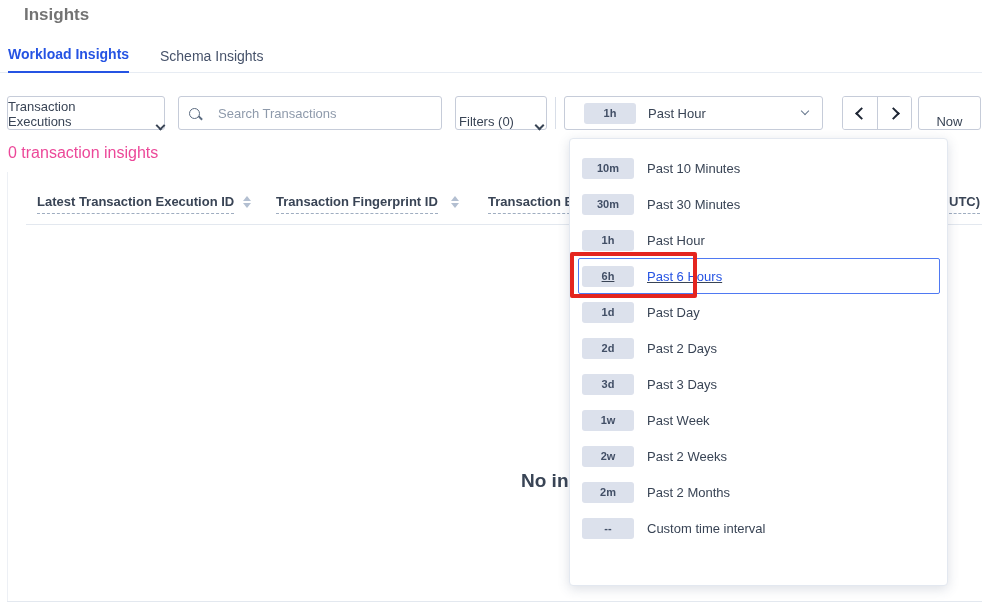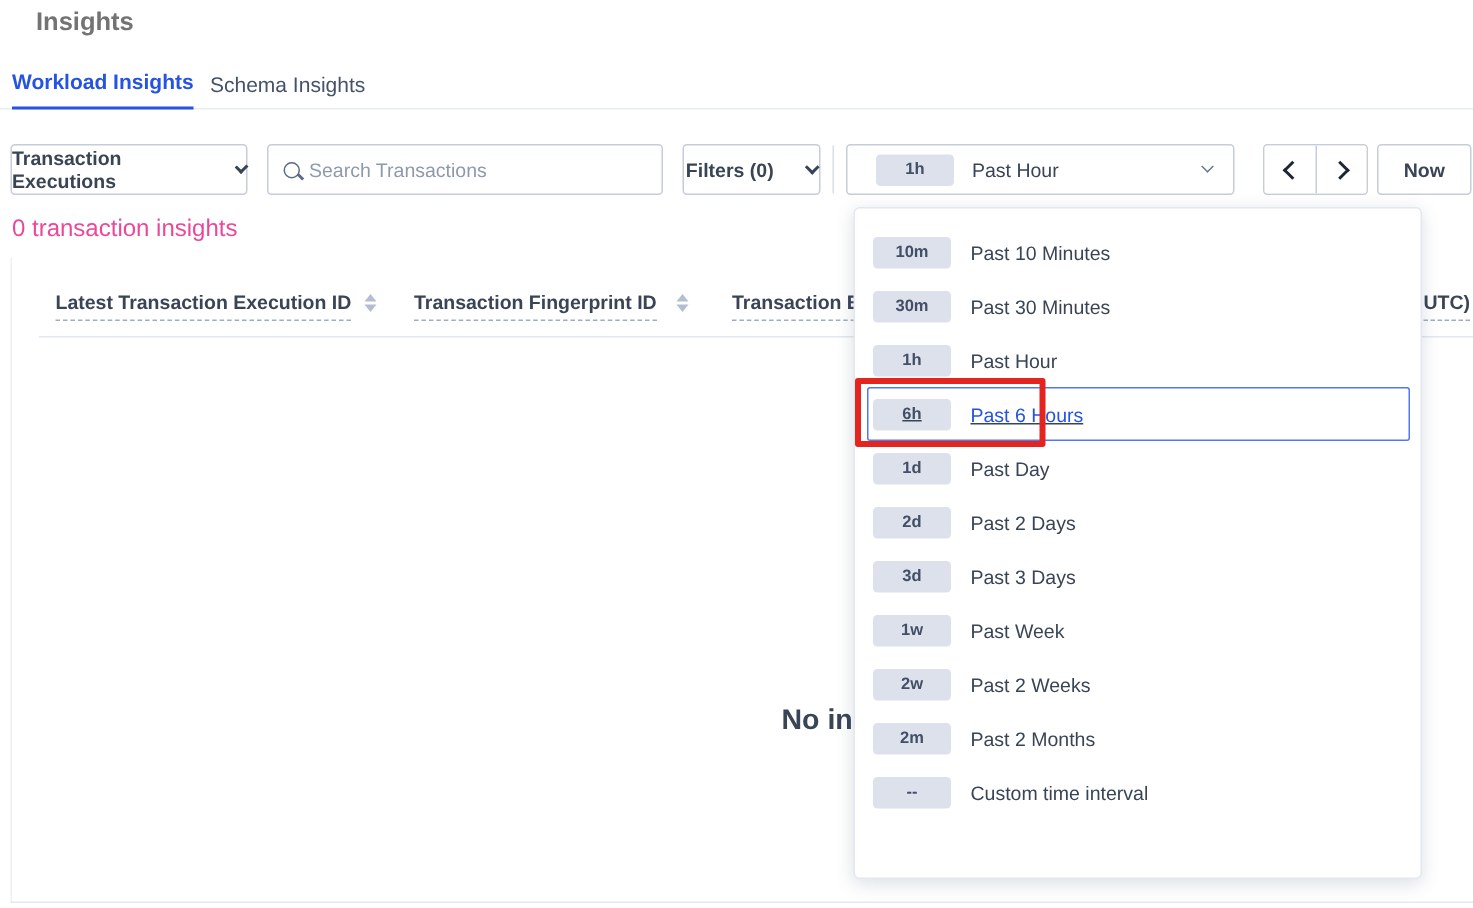--- a/index.html
+++ b/index.html
@@ -7,28 +7,28 @@
   .page {
     position:relative; width:982px; height:605px; overflow:hidden; background:#fff;
     font-family:"Liberation Sans","DejaVu Sans",sans-serif; color:#394455;
   }
   .page-title { position:absolute; left:24px; top:5px; font-size:17px; font-weight:bold; color:#737373; }
 
   
   .tabbar { position:absolute; left:0; top:45px; width:982px; height:28px; border-bottom:1px solid #e7ecf3; }
   .tab { position:absolute; bottom:-1px; font-size:14px; padding-bottom:9px; cursor:pointer; }
   .tab-active { left:8px; color:#2553e3; font-weight:bold; border-bottom:2.5px solid #2553e3; }
-  .tab-inactive { left:140px; color:#46526a; font-weight:500; }
+  .tab-inactive { left:160px; color:#46526a; font-weight:500; }
 
   
   .ctl { position:absolute; top:96px; height:34px; background:#fff; border:1px solid #c6ccd9; border-radius:3px;
          display:flex; align-items:center; justify-content:center; font-size:13px; color:#394455; }
-  .btn { font-weight:bold; cursor:pointer; gap:22px; }
+  .btn { font-weight:normal; cursor:pointer; gap:22px;align-items:flex-end; }
   .btn-type { left:7px; width:158px; }
-  .searchbox { left:178px; width:264px; justify-content:flex-start; padding:0 10px; gap:6px; }
+  .searchbox { left:178px; width:264px; justify-content:flex-start; padding:0 10px; gap:18px; }
   .searchbox input { border:none; outline:none; flex:1; font-size:13px; font-family:inherit; color:#394455; background:transparent; }
   .searchbox input::placeholder { color:#8e9aab; }
   .btn-filters { left:455px; width:92px; }
   .toolbar-divider { position:absolute; left:555px; top:97px; width:1px; height:32px; background:#d8dee8; }
   .timepicker { left:564px; width:259px; justify-content:flex-start; padding:0 14px 0 19px; gap:12px; cursor:pointer; }
   .arrowgroup { position:absolute; left:842px; top:96px; height:34px; display:flex; border:1px solid #c6ccd9; border-radius:3px; overflow:hidden; }
   .arrowbtn { width:34px; height:32px; background:#fff; display:flex; align-items:center; justify-content:center; cursor:pointer; }
   .arrowbtn + .arrowbtn { border-left:1px solid #c6ccd9; }
   .btn-now { left:918px; width:63px; }
 

